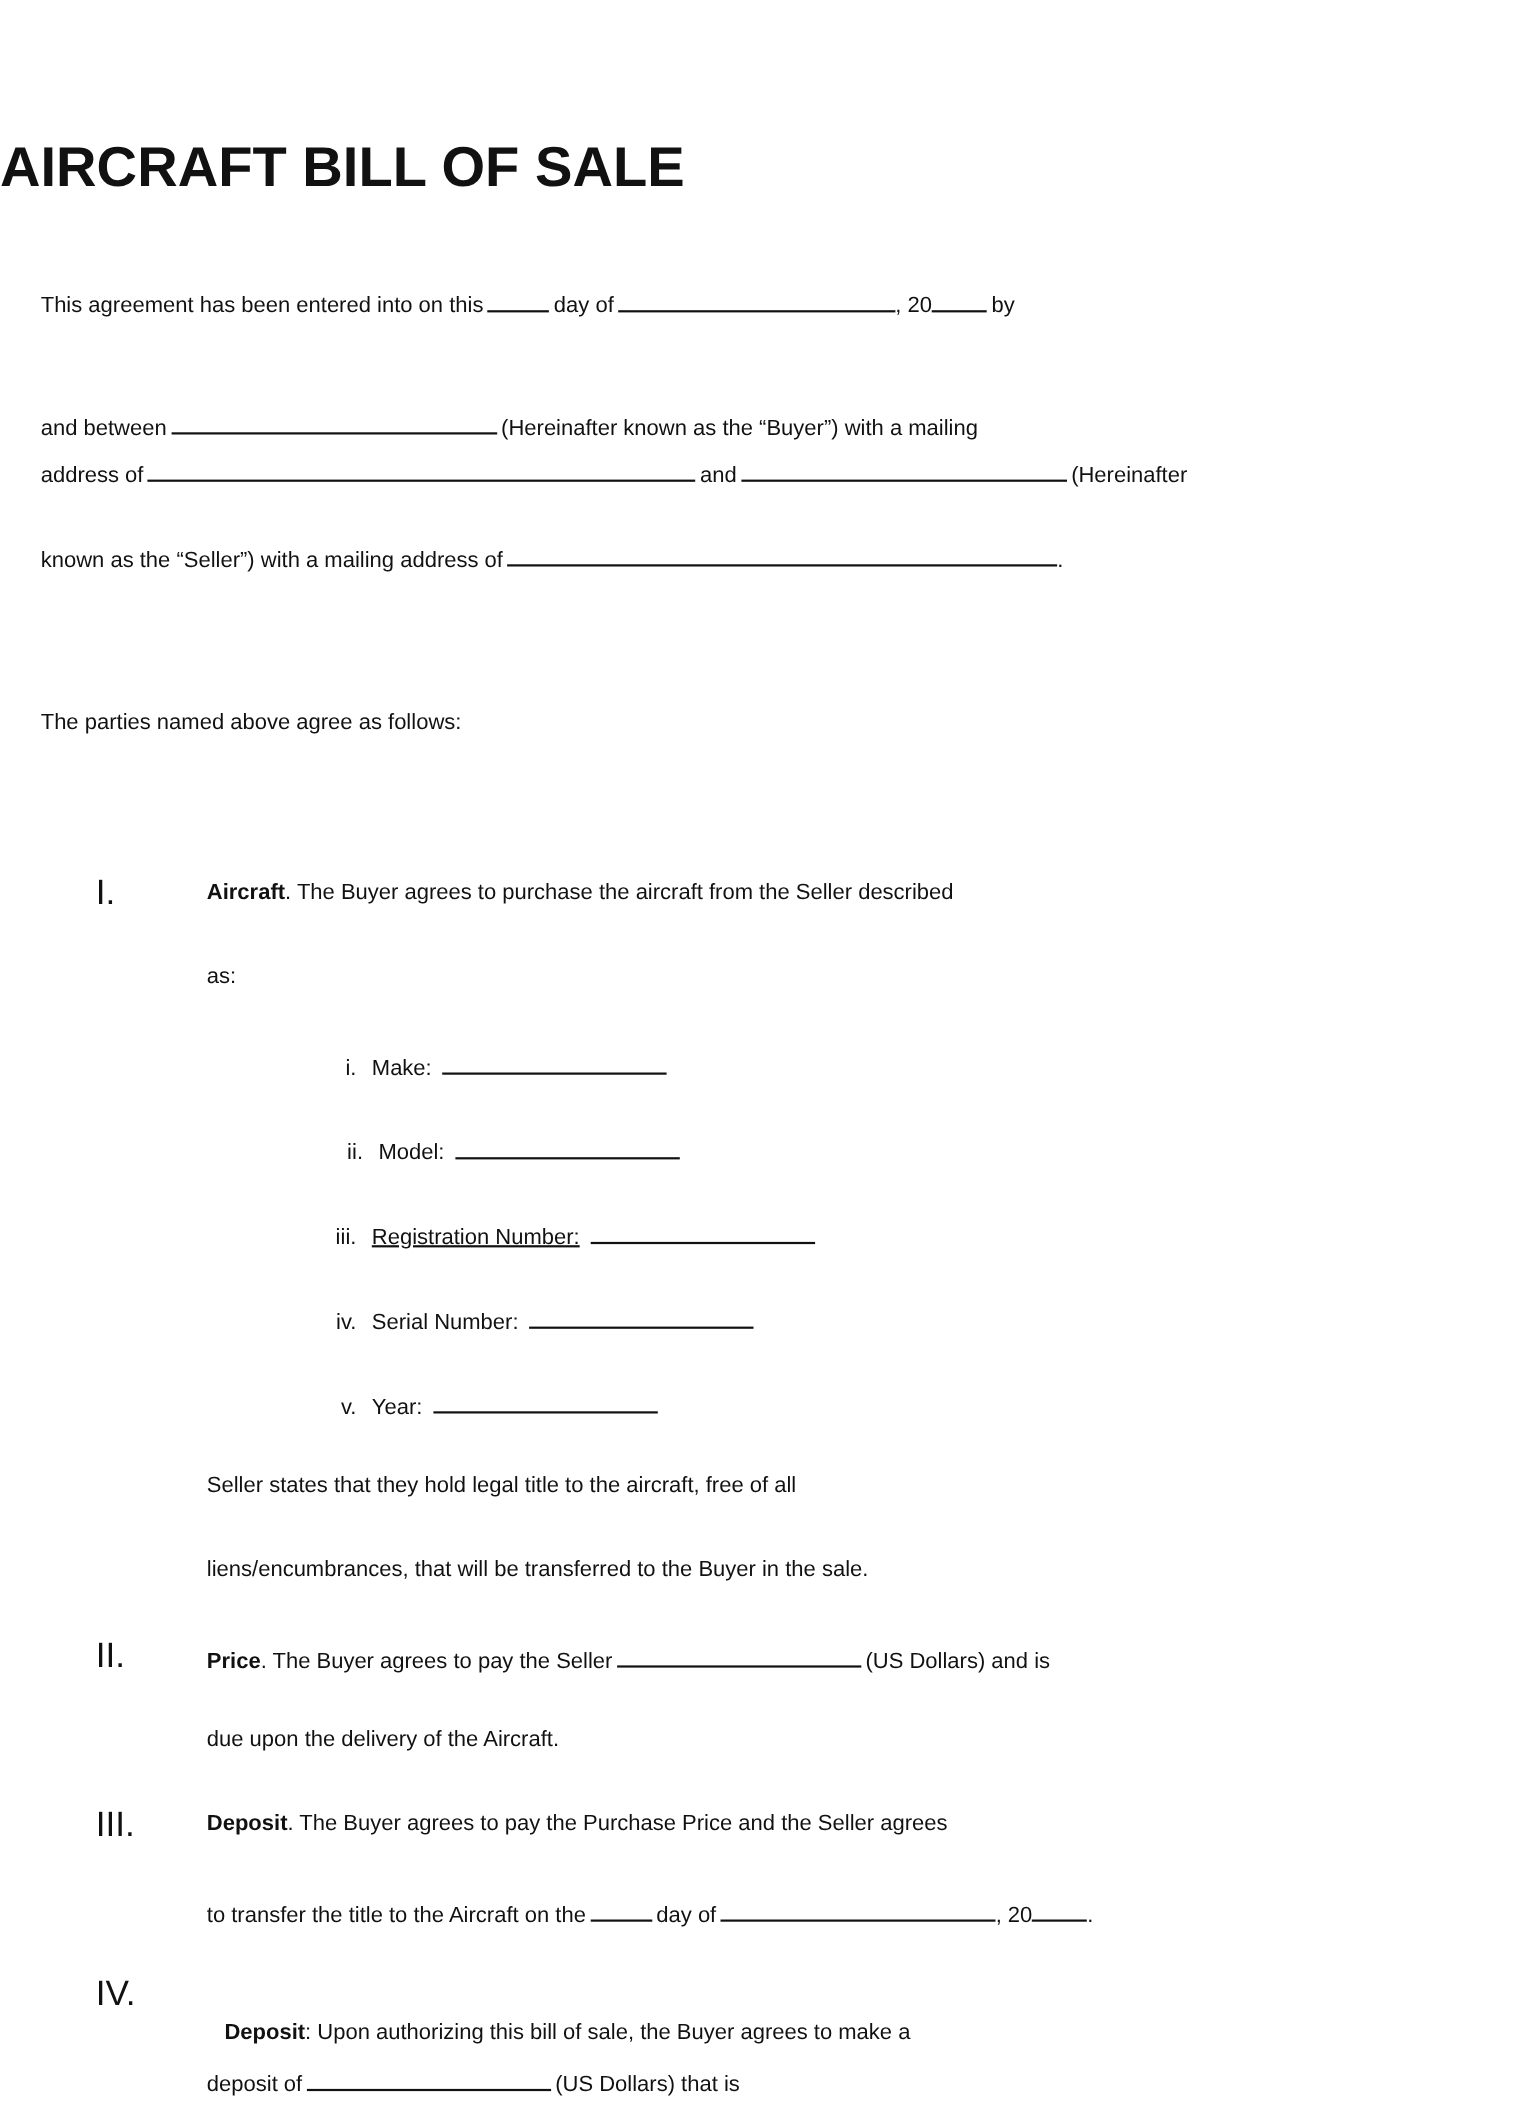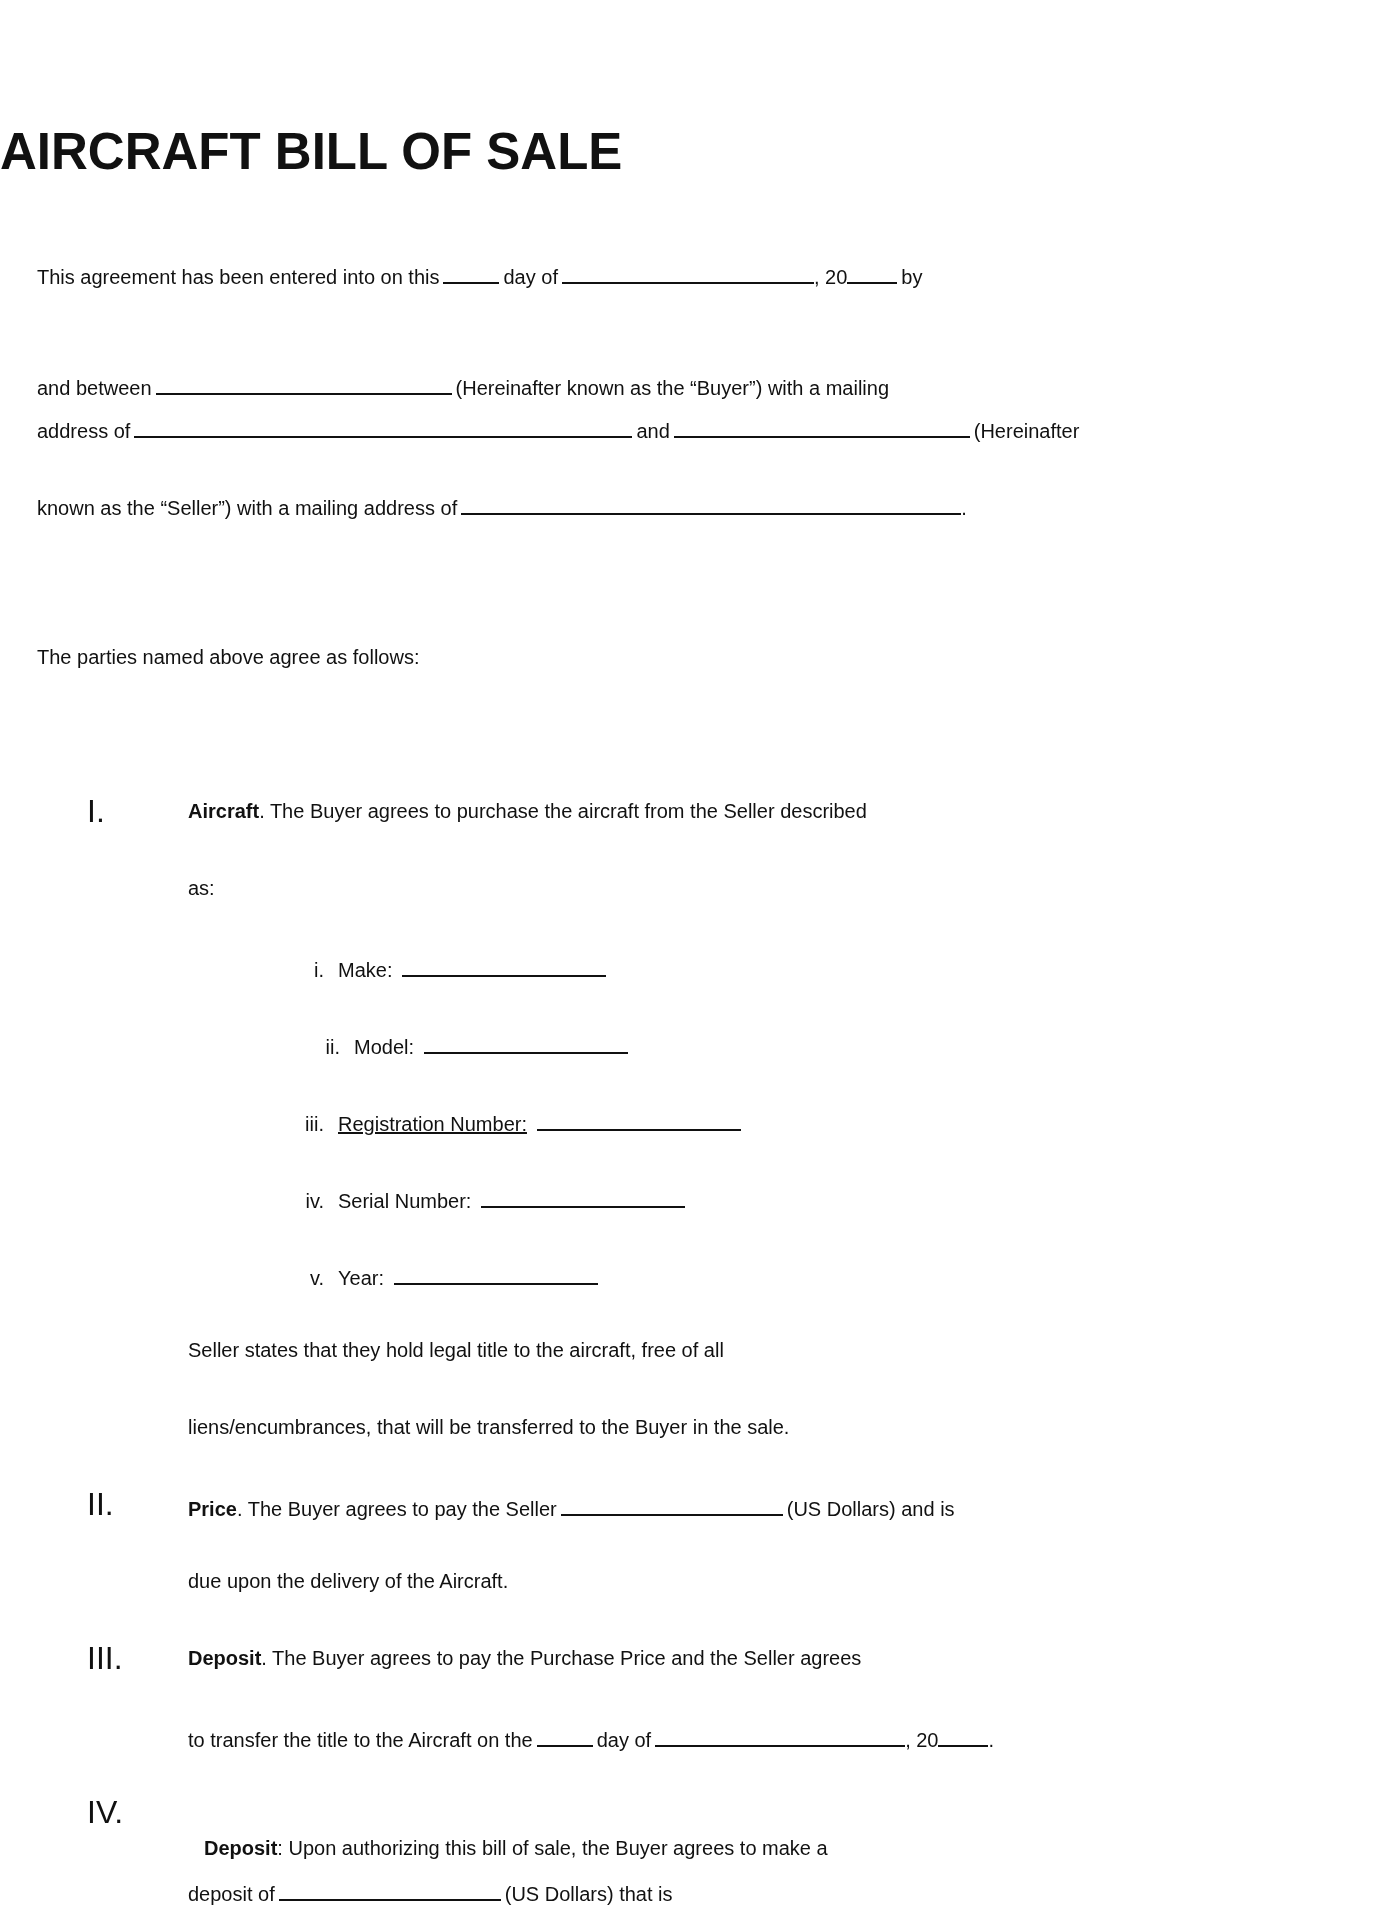--- a/index.html
+++ b/index.html
@@ -38,21 +38,21 @@
 
 <div class="num" style="left:87px; top:791px;">I.</div>
 <div class="line" style="left:188px; top:791px;">
   <span class="b">Aircraft</span><span>. The Buyer agrees to purchase the aircraft from the Seller described</span>
 </div>
 <div class="line" style="left:188px; top:868px;">as:</div>
 
 <div class="line" style="left:262px; top:945px;">
   <span class="roman-sub">i.</span><span>Make:</span><span class="blank" style="width:204px;margin-left:10px"></span>
 </div>
-<div class="line" style="left:278px; top:1022px;">
+<div class="line" style="left:268px; top:1022px;">
   <span class="roman-sub">ii.</span><span>Model:</span><span class="blank" style="width:204px;margin-left:10px"></span>
 </div>
 <div class="line" style="left:262px; top:1099px;text-decoration:underline;">
   <span class="roman-sub">iii.</span><span>Registration Number:</span><span class="blank" style="width:204px;margin-left:10px"></span>
 </div>
 <div class="line" style="left:262px; top:1176px;">
   <span class="roman-sub">iv.</span><span>Serial Number:</span><span class="blank" style="width:204px;margin-left:10px"></span>
 </div>
 <div class="line" style="left:262px; top:1253px;">
   <span class="roman-sub">v.</span><span>Year:</span><span class="blank" style="width:204px;margin-left:10px"></span>

